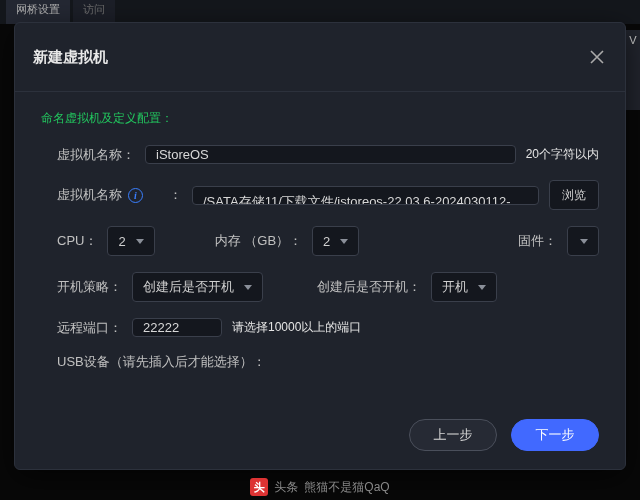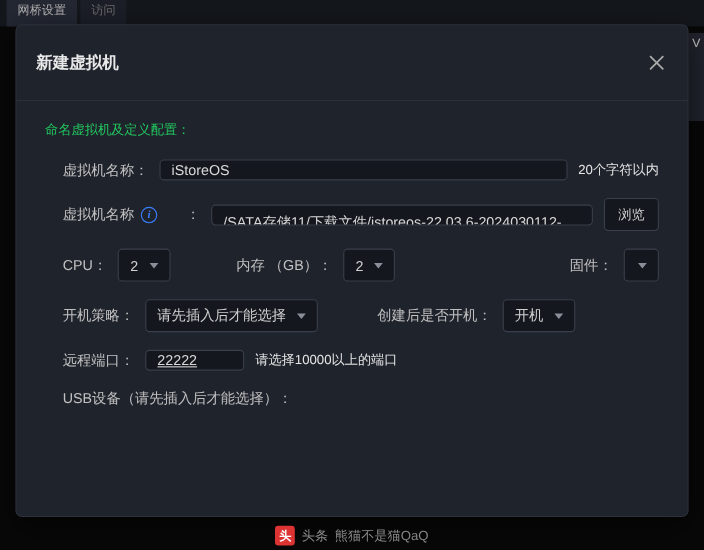--- a/index.html
+++ b/index.html
@@ -165,41 +165,45 @@
       <span class="spacer"></span>
       <span class="lbl">固件：</span>
       <div class="select">
         <span class="caret"></span>
       </div>
     </div>
 
     <div class="row">
       <span class="lbl">开机策略：</span>
       <div class="select">
-        <span>请先插入后才能选择</span>
+        <span>创建后是否开机</span>
         <span class="caret"></span>
       </div>
       <span style="width:18px"></span>
       <span class="lbl">创建后是否开机：</span>
       <div class="select">
         <span>开机</span>
         <span class="caret"></span>
       </div>
     </div>
 
     <div class="row">
       <span class="lbl">远程端口：</span>
-      <input class="input" style="width: 90px; text-decoration: underline;" value="22222">
+      <input class="input" style="width: 90px;" value="22222">
       <span class="hint">请选择10000以上的端口</span>
     </div>
 
     <div class="row">
       <span class="lbl">USB设备（请先插入后才能选择）：</span>
     </div>
   </div>
 
+  <div class="modal-footer">
+    <button class="btn">上一步</button>
+    <button class="btn primary">下一步</button>
+  </div>
 </div>
 
 <div class="attribution">
   <div class="attr-logo">头</div>
   <span>头条</span>
   <span>熊猫不是猫QaQ</span>
 </div>
 
 </body></html>

